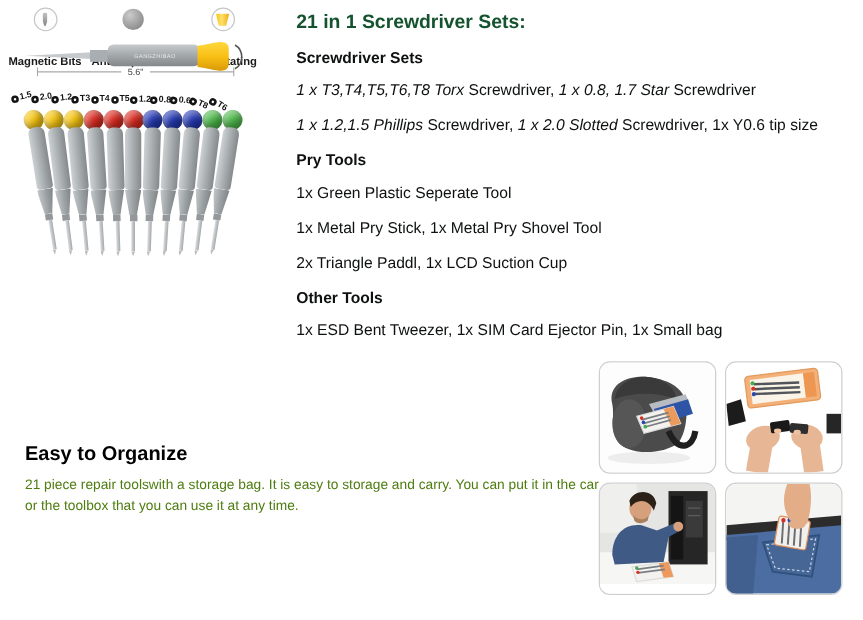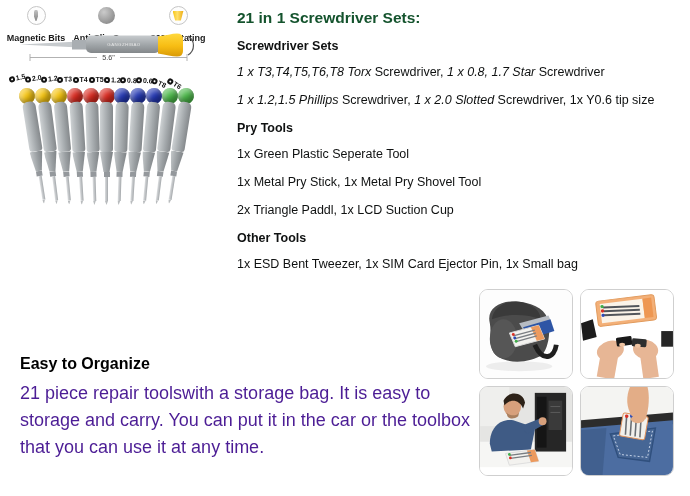--- a/index.html
+++ b/index.html
@@ -11,21 +11,21 @@
   .feature{position:absolute;top:6px;display:flex;flex-direction:column;align-items:center;}
   .feat-icon{width:19px;height:19px;border-radius:50%;box-sizing:border-box;
     display:flex;align-items:center;justify-content:center;}
   .ring{border:1px solid #c6c6c6;background:#fdfdfd;}
   .bit-shape{width:4px;height:11px;background:linear-gradient(#c2c2c2,#858585);
     clip-path:polygon(20% 0,80% 0,100% 18%,100% 60%,60% 100%,40% 100%,0 60%,0 18%);}
   .grip-shape{width:17px;height:17px;border-radius:50%;
     background:radial-gradient(circle at 35% 30%,#cbcbcb,#9a9a9a 60%,#7c7c7c);}
   .cap-shape{width:11px;height:10px;background:linear-gradient(90deg,#f7c519,#ffe06a 40%,#eba70a);
     clip-path:polygon(0 0,100% 0,76% 100%,24% 100%);}
-  .feat-label{font-size:9px;font-weight:700;color:#1a1a1a;margin-top:8px;white-space:nowrap;}
+  .feat-label{font-size:9px;font-weight:700;color:#1a1a1a;margin-top:19px;white-space:nowrap;}
   .hscrew{position:absolute;top:28px;left:0;}
   
   .sd-row{position:absolute;top:74px;left:0;width:232px;height:150px;}
   .sd-label{position:absolute;top:0;height:11px;display:flex;align-items:center;
     font-size:7px;font-weight:700;color:#111;white-space:nowrap;transform-origin:left center;}
   .screw-ic{width:6px;height:6px;border-radius:50%;background:#141414;position:relative;margin-right:1px;flex:0 0 auto;}
   .screw-ic::after{content:"";position:absolute;left:2px;top:2px;width:2px;height:2px;border-radius:50%;background:#fff;}
   .sd{position:absolute;top:14px;width:16px;display:flex;flex-direction:column;align-items:center;transform-origin:8px 8px;}
   .sd-ball{width:16px;height:16px;border-radius:50%;
     box-shadow:inset -3px -4px 5px rgba(0,0,0,.35),inset 3px 3px 5px rgba(255,255,255,.45);}
@@ -38,21 +38,21 @@
   .sd-tip{width:3px;height:4px;background:#b9bcbe;clip-path:polygon(0 0,100% 0,50% 100%);}
   
   .details{position:absolute;left:237px;top:3px;width:450px;}
   .details h1{font-size:15.5px;font-weight:700;color:#14532d;margin:6px 0 10px;}
   .details h3{font-size:12.5px;font-weight:700;color:#0f1111;margin:12px 0 12px;}
   .details p.line{font-size:12.5px;color:#0f1111;margin:0 0 13px;line-height:15px;}
   .details .it{font-style:italic;}
   
   .organize{position:absolute;left:20px;top:355px;width:466px;}
   .organize h2{font-size:16px;font-weight:700;color:#000;margin:0 0 7px;}
-  .organize p{font-size:18px;color:#4c1d95;line-height:1.5;margin:0;}
+  .organize p{font-size:11px;color:#4d7c0f;line-height:1.5;margin:0;}
   
   .photos{position:absolute;left:479px;top:289px;display:grid;
     grid-template-columns:94px 94px;grid-auto-rows:90px;gap:7px;}
   .photo{border:1px solid #cfcfcf;border-radius:9px;overflow:hidden;background:#fff;}
   .photo svg{display:block;width:100%;height:100%;}
 </style>
 </head>
 <body>
 
 <div class="canvas">

